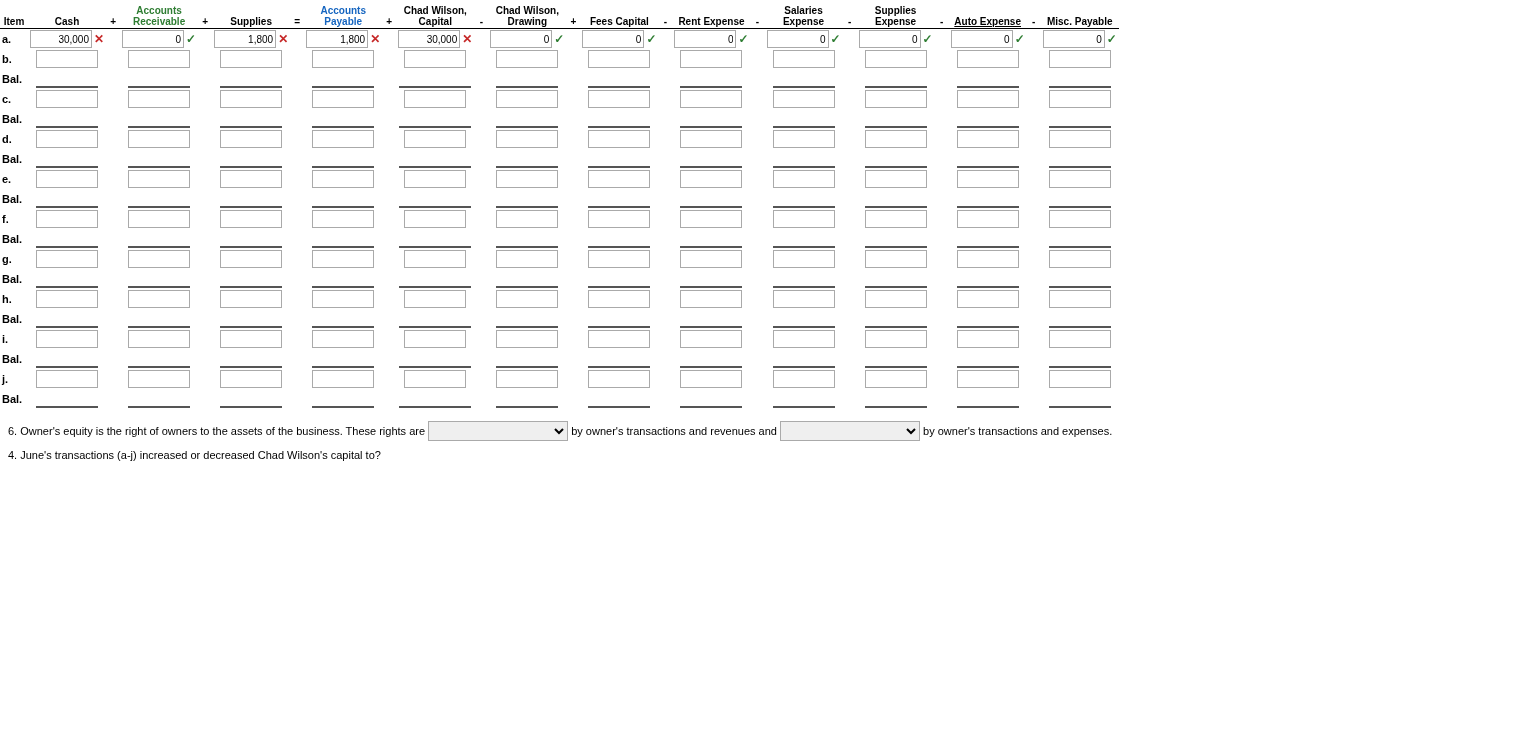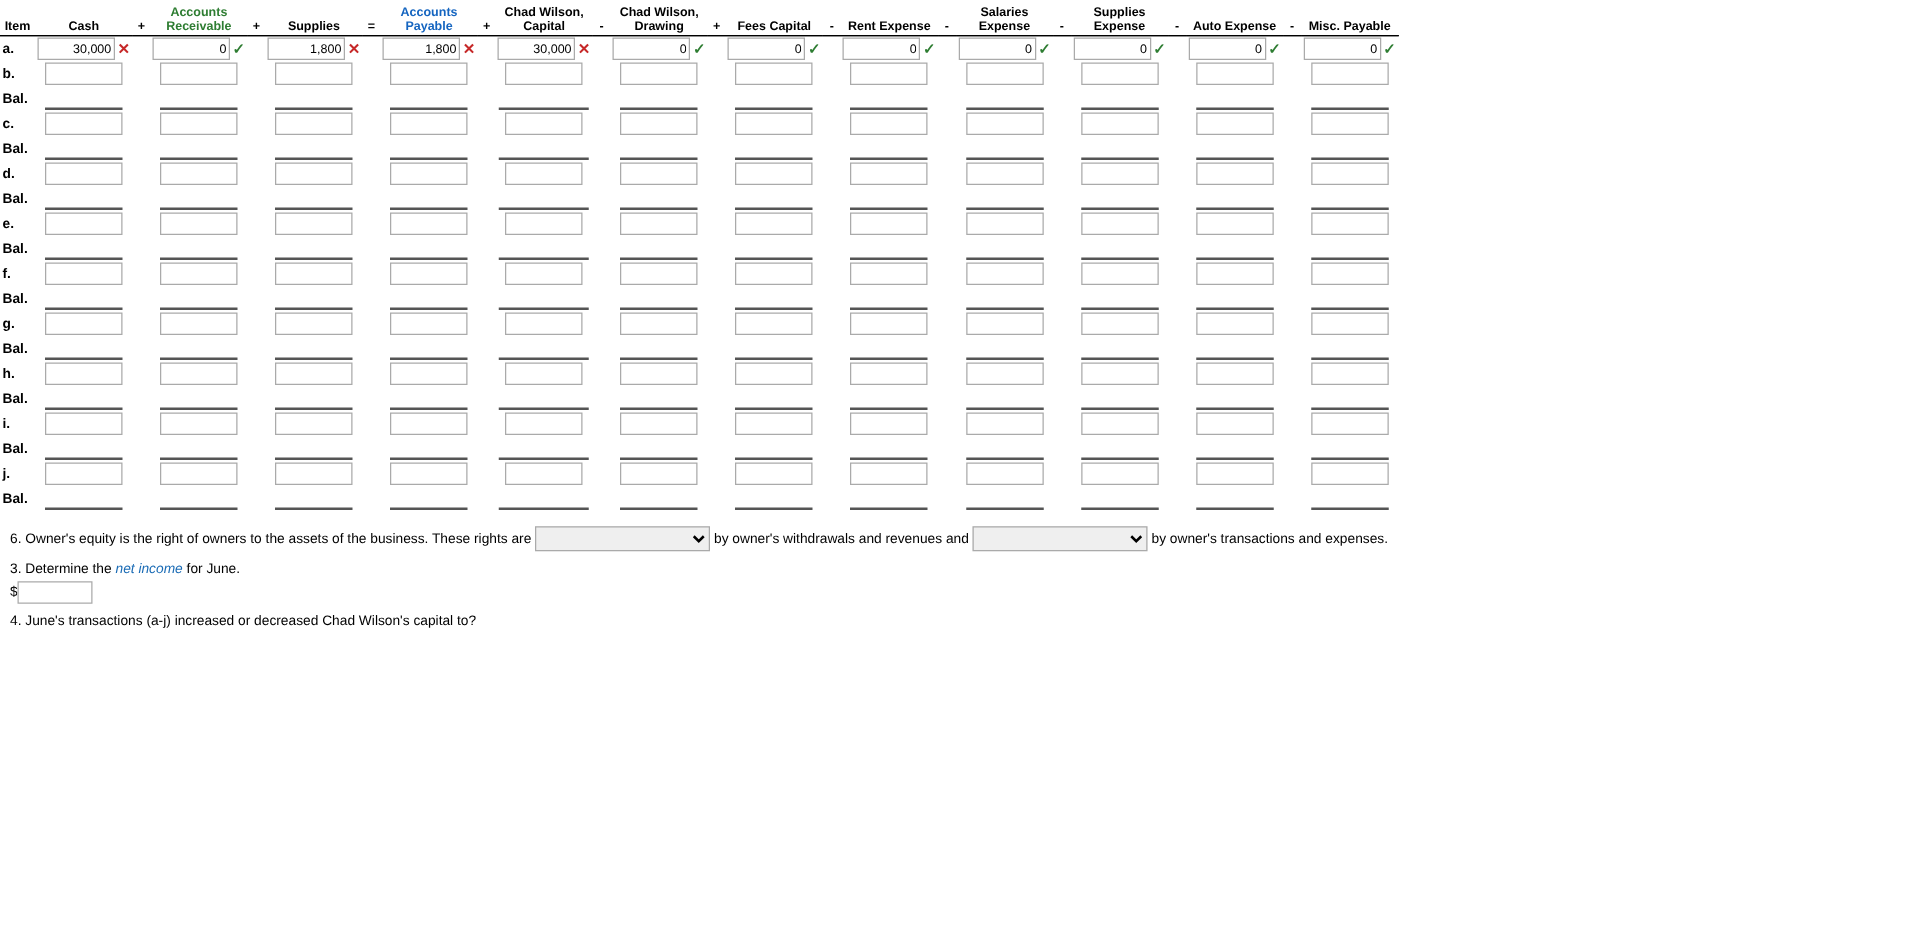--- a/index.html
+++ b/index.html
@@ -119,21 +119,21 @@
         <th style="min-width:68px;">Chad Wilson,<br>Drawing</th>
         <th style="width:14px;">+</th>
         <th style="min-width:68px;">Fees Capital</th>
         <th style="width:14px;">-</th>
         <th style="min-width:68px;">Rent Expense</th>
         <th style="width:14px;">-</th>
         <th style="min-width:68px;">Salaries<br>Expense</th>
         <th style="width:14px;">-</th>
         <th style="min-width:68px;">Supplies<br>Expense</th>
         <th style="width:14px;">-</th>
-        <th style="min-width:68px;">Auto Expense</th>
+        <th style="min-width:68px;text-decoration:underline;">Auto Expense</th>
         <th style="width:14px;">-</th>
         <th style="min-width:68px;">Misc. Payable</th>
       </tr>
     </thead>
     <tbody>
 
       <tr>
         <td class="row-label">a.</td>
         <td>
           <span style="display:inline-flex;align-items:center;gap:2px;">
@@ -701,34 +701,27 @@
   </table>
 
   <div class="bottom-section">
     <p>
       <span>6.  Owner's equity is the right of owners to the assets of the business. These rights are</span>
       <select class="inline-select">
         <option value=""></option>
         <option value="increased">increased</option>
         <option value="decreased">decreased</option>
       </select>
-      <span> by owner's withdrawals and revenues and </span>
+      <span> by owner's transactions and revenues and </span>
       <select class="inline-select">
         <option value=""></option>
         <option value="increased">increased</option>
         <option value="decreased">decreased</option>
       </select>
       <span> by owner's transactions and expenses.</span>
     </p>
 
-    <p>
-      <span>3.  Determine the</span>
-      <span class="net-income-label" style="color:#1a6bb5;cursor:pointer;">net income</span>
-      <span> for June.</span>
-      <br>
-      <span>$</span><input type="text" value="" style="width: 60px; height: 18px; border: 1px solid rgb(170, 170, 170); font-size: 11px;">
-    </p>
 
     <p>
       <span>4.  June's transactions (a-j) increased or decreased Chad Wilson's capital to?</span>
     </p>
   </div>
 </div>
 
 </body></html>

